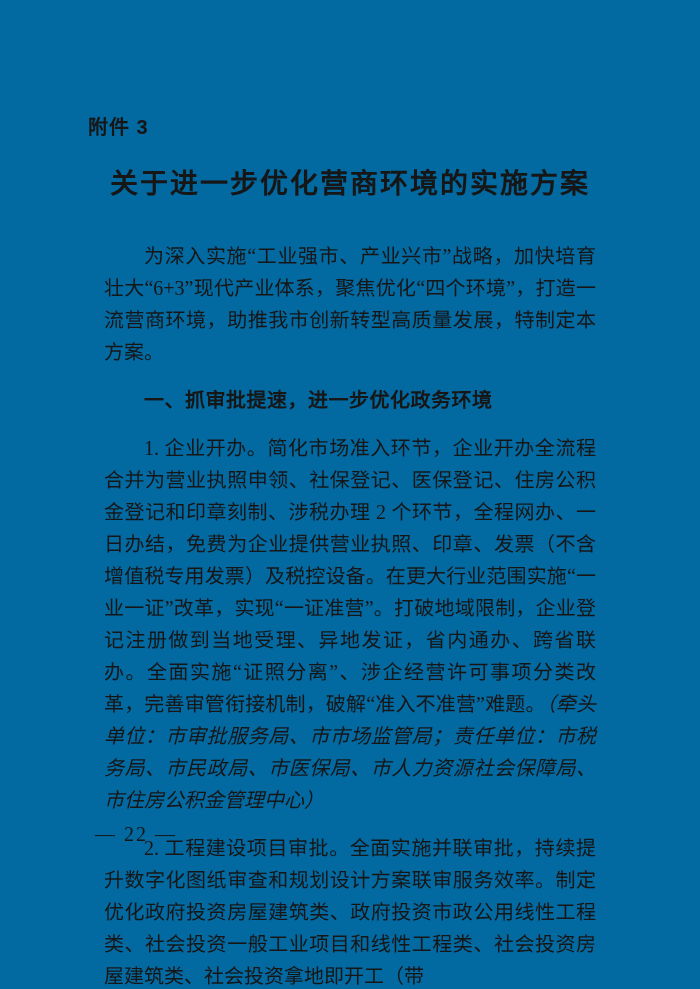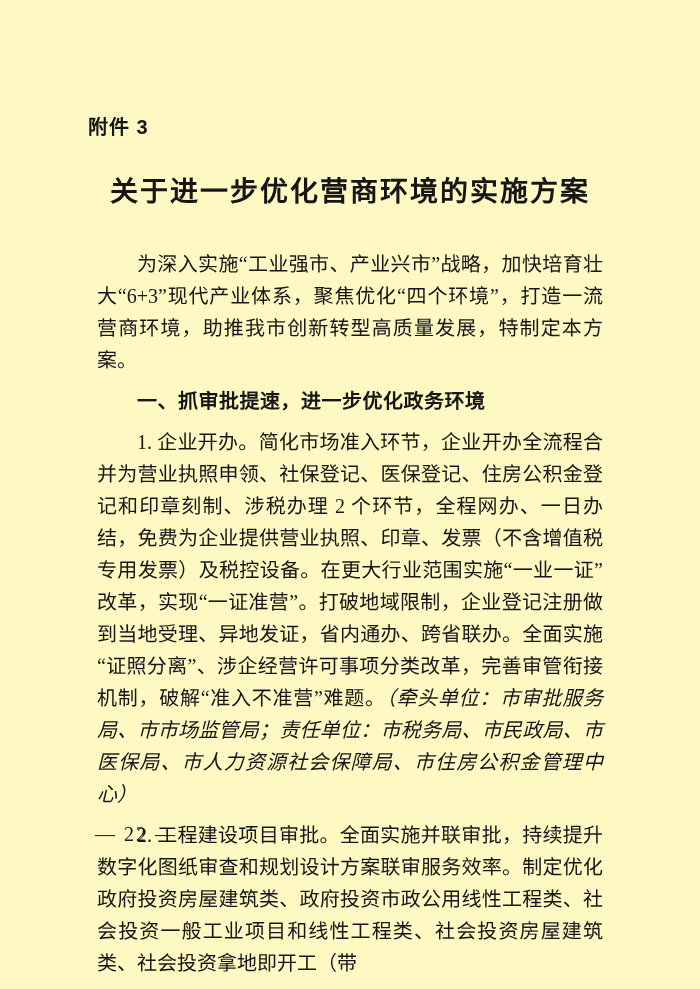--- a/index.html
+++ b/index.html
@@ -5,52 +5,52 @@
   html, body {
     margin: 0;
     padding: 0;
     background: #e8e8e8;
   }
   .page {
     position: relative;
     width: 700px;
     height: 989px;
     margin: 0 auto;
-    background: #fef9c3;
+    background: #0369a1;
     color: #161616;
     overflow: hidden;
     box-sizing: border-box;
     padding-top: 114px;
   }
   .attachment {
     margin-left: 88px;
     font-family: "Liberation Sans", "DejaVu Sans", sans-serif;
     font-weight: bold;
     font-size: 20px;
     line-height: 26px;
     letter-spacing: 1px;
   }
   .doc-title {
-    margin-top: 36px;
+    margin-top: 28px;
     text-align: center;
     font-family: "Liberation Serif", "DejaVu Serif", serif;
     font-weight: bold;
     font-size: 28px;
     line-height: 32px;
     letter-spacing: 2px;
   }
   .content {
     margin: 40px 88px 0 88px;
     font-family: "Liberation Serif", "DejaVu Serif", serif;
     font-size: 20px;
     line-height: 32px;
     text-align: justify;
   }
   .content p {
-    margin: 9px;
+    margin: 16px;
     text-indent: 2em;
   }
   .section-heading {
     font-family: Liberation Serif, serif;
     font-weight: bold;
     letter-spacing: 0.5px;
   }
   .unit-note {
     font-style: italic;
   }

